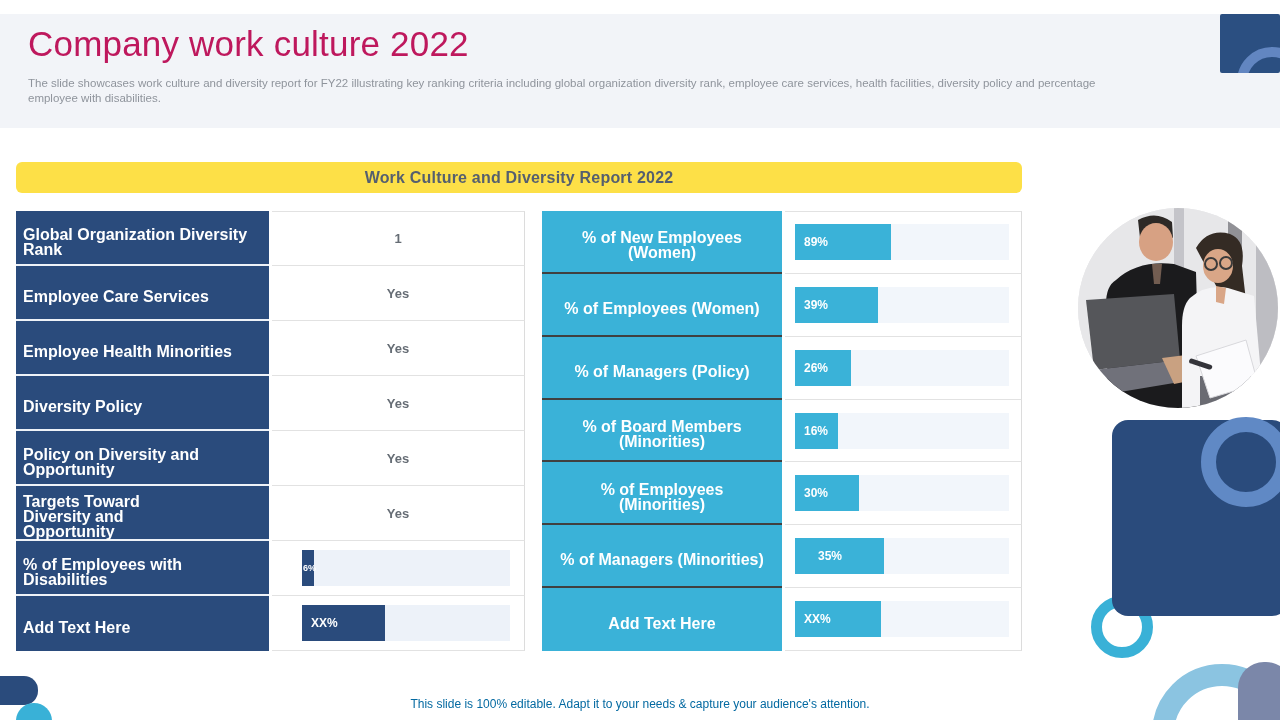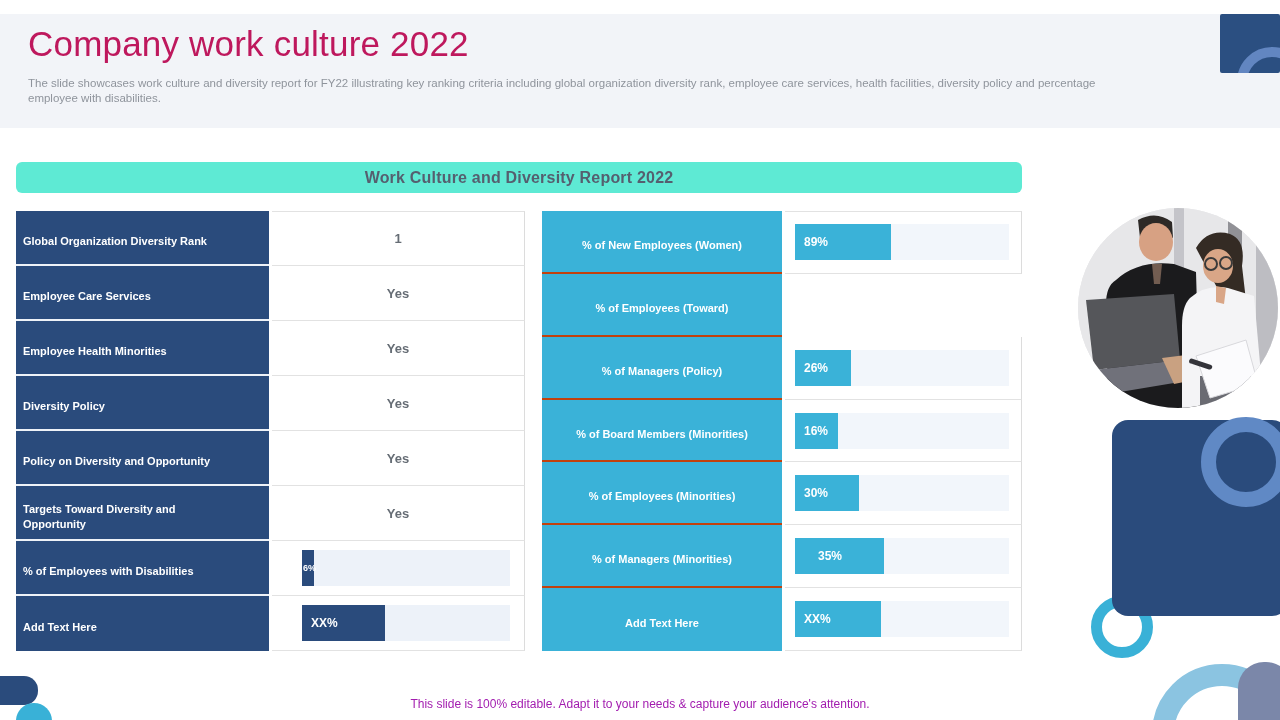--- a/index.html
+++ b/index.html
@@ -11,34 +11,34 @@
   .abs{position:absolute;}
 
   
   .header-band{left:0;top:14px;width:1280px;height:114px;background:#f2f4f8;}
   .slide-title{left:28px;top:24px;font-size:35px;color:#be185d;letter-spacing:.2px;}
   .slide-subtitle{left:28px;top:76px;width:1120px;font-size:11.5px;line-height:15px;color:#8f949c;}
   .corner-square{left:1220px;top:14px;width:60px;height:59px;background:#2b4f81;overflow:hidden;border-radius:2px;}
   .corner-ring{position:absolute;left:17px;top:33px;width:50px;height:50px;border:10px solid #6286c1;border-radius:50%;}
 
   
-  .banner{left:16px;top:162px;width:1006px;height:31px;background:#5eead4;border-radius:6px;
+  .banner{left:16px;top:162px;width:1006px;height:31px;background:#fde047;border-radius:6px;
     display:flex;align-items:center;justify-content:center;}
   .banner span{font-size:16px;font-weight:bold;color:#555f6f;letter-spacing:.2px;}
 
   
   .tbl{display:flex;flex-direction:column;}
   .tbl-left{left:16px;top:211px;width:509px;height:440px;}
   .tbl-right{left:542px;top:211px;width:480px;height:440px;}
   .row{flex:1;display:flex;min-height:0;}
   .lbl{display:flex;align-items:center;box-sizing:border-box;}
   .lbl-navy{width:253px;background:#2a4b7c;border-bottom:2px solid #eef2f8;padding:0 8px 0 7px;}
-  .lbl-teal{width:240px;background:#3ab2d8;border-bottom:2px solid #c2410c;padding:0 14px;justify-content:center;text-align:center;}
+  .lbl-teal{width:240px;background:#3ab2d8;border-bottom:2px solid #404040;padding:0 14px;justify-content:center;text-align:center;}
   .row:last-child .lbl-navy,.row:last-child .lbl-teal{border-bottom:none;}
-  .lbl span{color:#ffffff;font-weight:bold;font-size:11px;line-height:15px;margin-top:8px;}
+  .lbl span{color:#ffffff;font-weight:bold;font-size:16px;line-height:15px;margin-top:8px;}
   .val{flex:1;margin-left:3px;background:#ffffff;box-sizing:border-box;
     border-bottom:1px solid #e2e2e2;border-right:1px solid #dcdcdc;
     display:flex;align-items:center;justify-content:center;}
   .row:first-child .val{border-top:1px solid #e2e2e2;}
   .val-text{font-size:13px;font-weight:bold;color:#666d75;}
   .val.has-bar{justify-content:flex-start;}
   .track{height:36px;background:#edf2f9;flex:1;display:flex;}
   .track-left{margin:0 14px 0 30px;}
   .track-right{margin:0 12px 0 10px;background:#f2f6fb;}
   .fill{height:100%;display:flex;align-items:center;overflow:visible;white-space:nowrap;}
@@ -53,21 +53,21 @@
   .deco-teal-ring{left:1091px;top:596px;width:40px;height:40px;border:11px solid #39b1d7;border-radius:50%;z-index:1;}
   .deco-navy-panel{left:1112px;top:420px;width:176px;height:196px;background:#2a4b7c;border-radius:16px;z-index:2;}
   .deco-blue-ring{left:1201px;top:417px;width:60px;height:60px;border:15px solid #6089c5;border-radius:50%;z-index:3;}
   .deco-light-ring{left:1152px;top:664px;width:96px;height:96px;border:22px solid #8bc4e1;border-radius:50%;z-index:1;}
   .deco-capsule{left:1238px;top:662px;width:54px;height:70px;background:#7b87a9;border-radius:26px 26px 0 0;z-index:2;}
 
   
   .deco-pill{left:-6px;top:676px;width:44px;height:29px;background:#2a4b7c;border-radius:0 14px 14px 0;}
   .deco-dot{left:16px;top:703px;width:36px;height:36px;background:#39b1d7;border-radius:50%;}
 
-  .footer{left:0;top:697px;width:1280px;text-align:center;font-size:12px;color:#a21caf;}
+  .footer{left:0;top:697px;width:1280px;text-align:center;font-size:12px;color:#0369a1;}
 </style>
 </head>
 <body>
 
 <div class="abs header-band"></div>
 <div class="abs slide-title">Company work culture 2022</div>
 <div class="abs slide-subtitle">The slide showcases work culture and diversity report for FY22 illustrating key ranking criteria including global organization diversity rank, employee care services, health facilities, diversity policy and percentage employee with disabilities.</div>
 <div class="abs corner-square">
   <div class="corner-ring"></div>
 </div>
@@ -159,22 +159,29 @@
     <div class="val has-bar">
       <div class="track track-right">
         <div class="fill fill-teal" style="width: 45%;">
             <span class="fill-lbl">89%</span>
           </div>
       </div>
     </div>
   </div>
   <div class="row">
     <div class="lbl lbl-teal">
-        <span>% of Employees (Toward)</span>
-      </div>
+        <span>% of Employees (Women)</span>
+      </div>
+    <div class="val has-bar">
+      <div class="track track-right">
+        <div class="fill fill-teal" style="width: 39%;">
+            <span class="fill-lbl">39%</span>
+          </div>
+      </div>
+    </div>
   </div>
   <div class="row">
     <div class="lbl lbl-teal">
         <span>% of Managers (Policy)</span>
       </div>
     <div class="val has-bar">
       <div class="track track-right">
         <div class="fill fill-teal" style="width: 26%;">
             <span class="fill-lbl">26%</span>
           </div>

